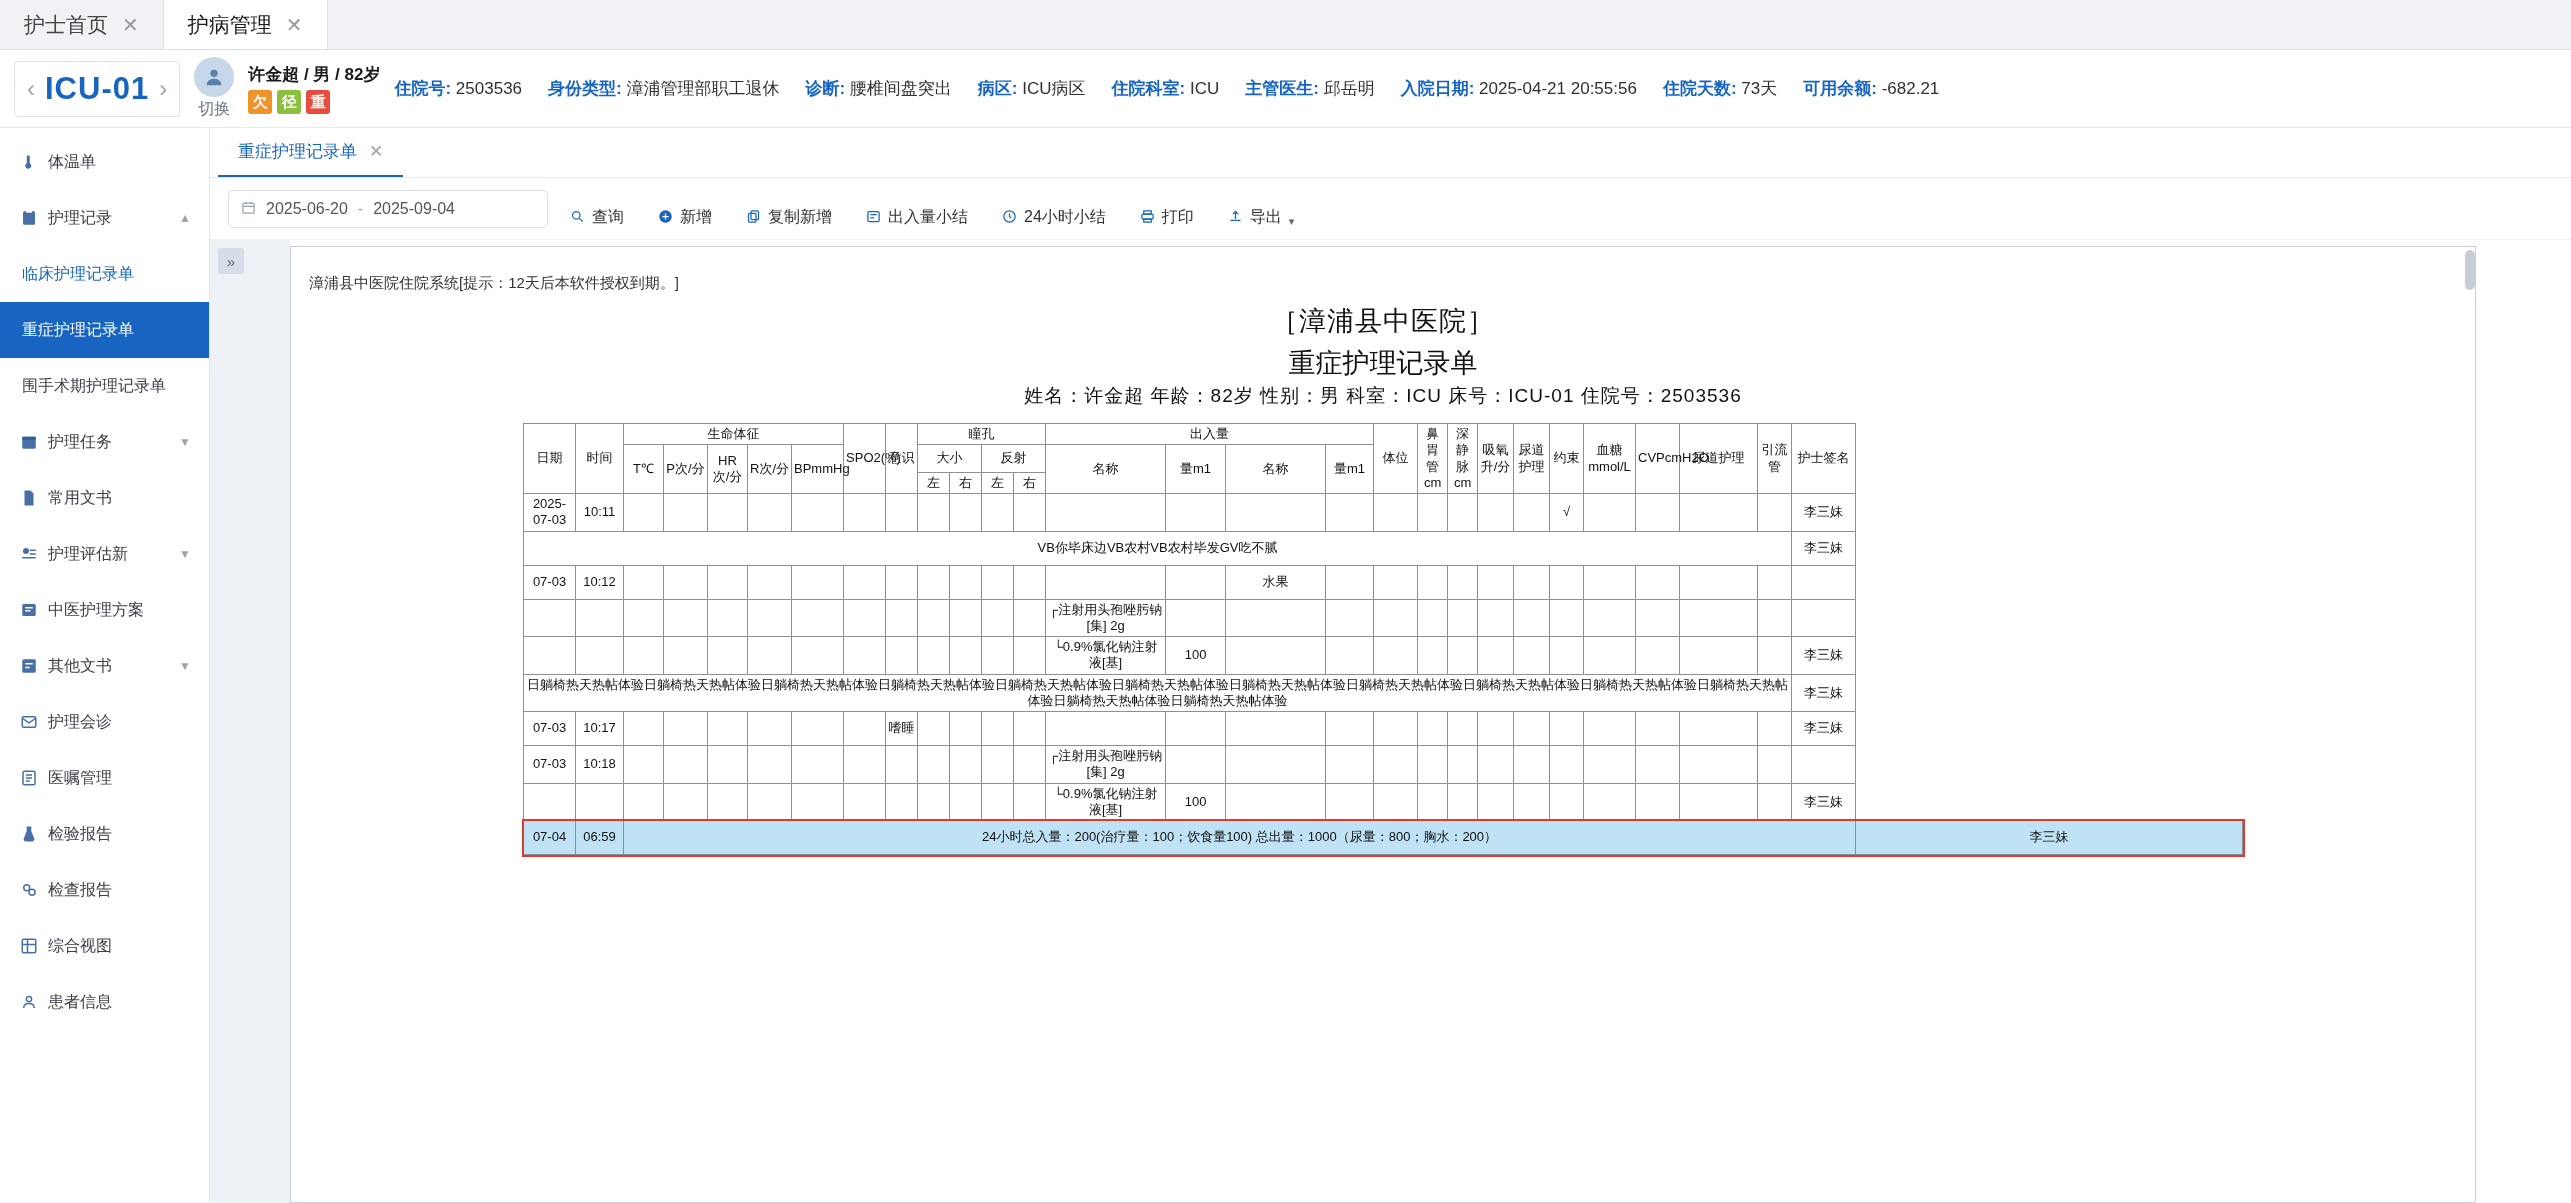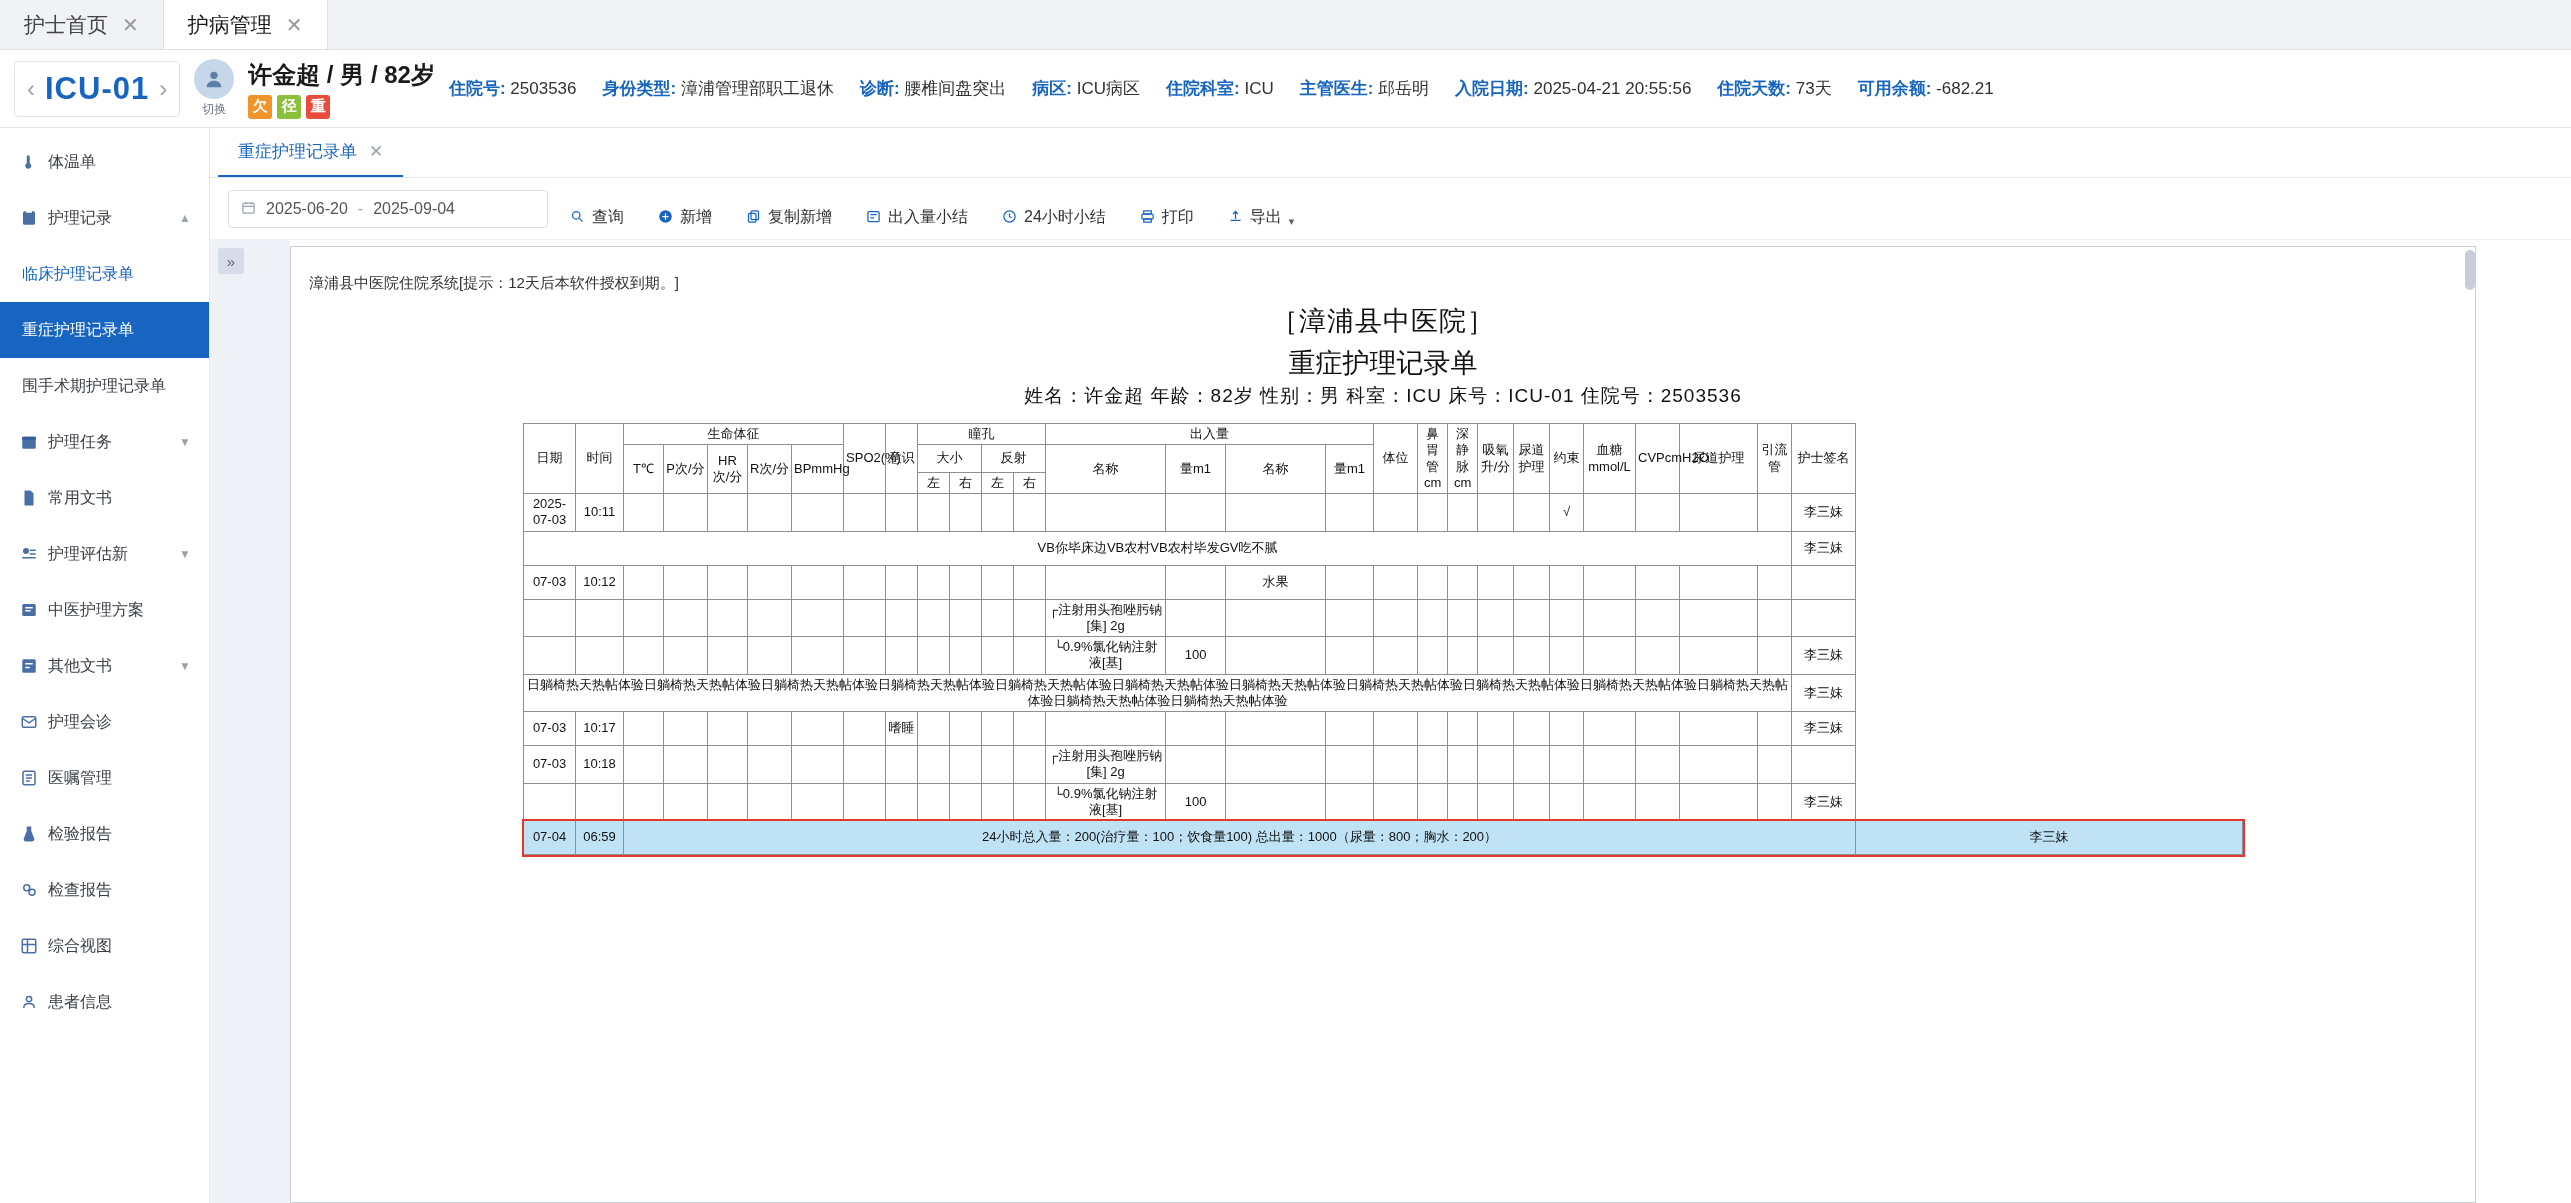--- a/index.html
+++ b/index.html
@@ -32,23 +32,23 @@
     display: flex; align-items: center; gap: 10px;
     border: 1px solid #dfe3e8; border-radius: 4px; height: 56px; padding: 0 12px;
   }
   .bedbox .arrow { color: #9aa4b0; font-size: 24px; cursor: pointer; }
   .bedbox .bedname { color: #1765c0; font-size: 31px; font-weight: bold; letter-spacing: 1px; }
   .avatarwrap { display: flex; flex-direction: column; align-items: center; }
   .avatar {
     width: 40px; height: 40px; border-radius: 50%; background: #c7d7ea;
     display: flex; align-items: center; justify-content: center; color: #5b7fa6; font-size: 22px;
   }
-  .avatarwrap .switch { font-size: 12px; color: #6a7684; margin-top: 2px; }
+  .avatarwrap .switch { font-size: 16px; color: #6a7684; margin-top: 2px; }
   .pname { display: flex; flex-direction: column; gap: 4px; }
-  .pname .line1 { font-size: 24px; font-weight: bold; color: #1a1a1a; }
+  .pname .line1 { font-size: 17px; font-weight: bold; color: #1a1a1a; }
   .badges { display: flex; gap: 5px; }
   .badge {
     width: 24px; height: 24px; border-radius: 3px; color: #fff; font-size: 15px;
     display: flex; align-items: center; justify-content: center; font-weight: bold;
   }
   .badge.orange { background: #f0932b; }
   .badge.green  { background: #8bbf3c; }
   .badge.red    { background: #e94b3c; }
   .pinfo { display: flex; align-items: center; gap: 26px; font-size: 17px; color: #303133; flex-wrap: nowrap; }
   .pinfo .k { color: #1765c0; font-weight: bold; }

